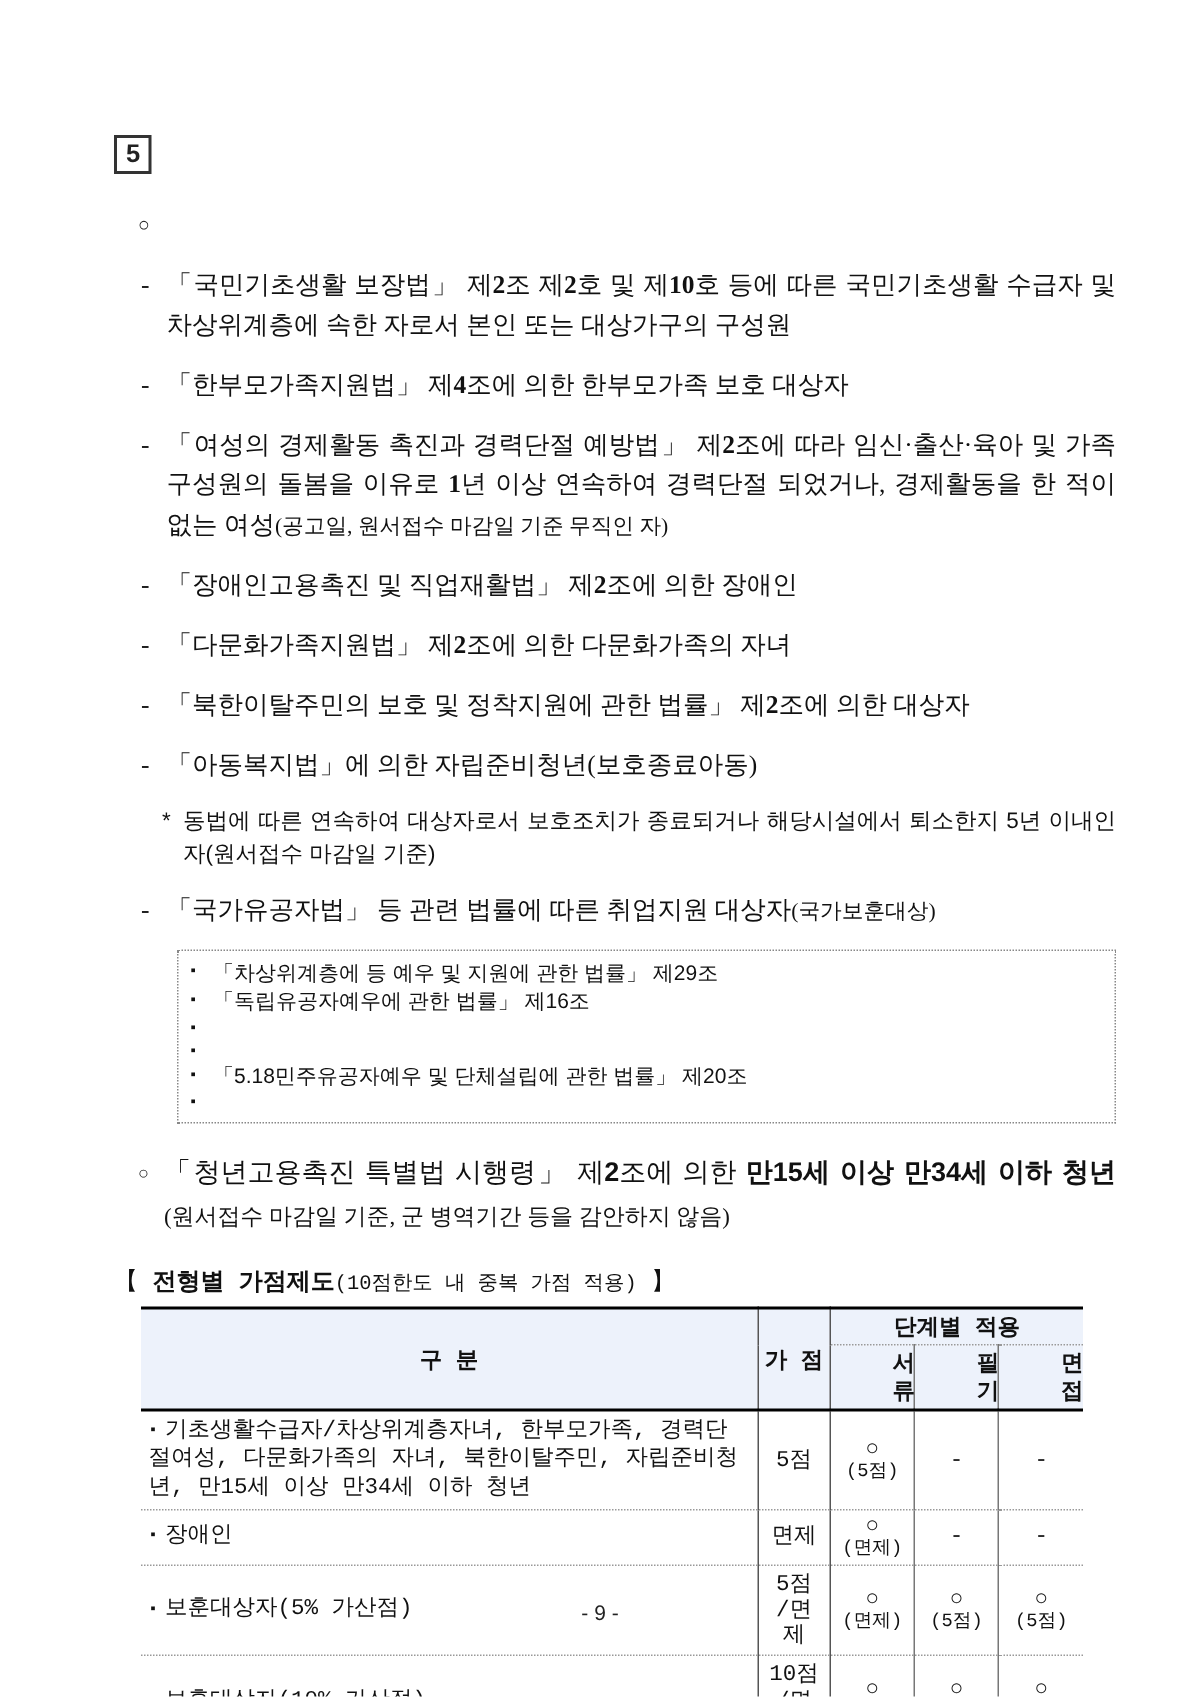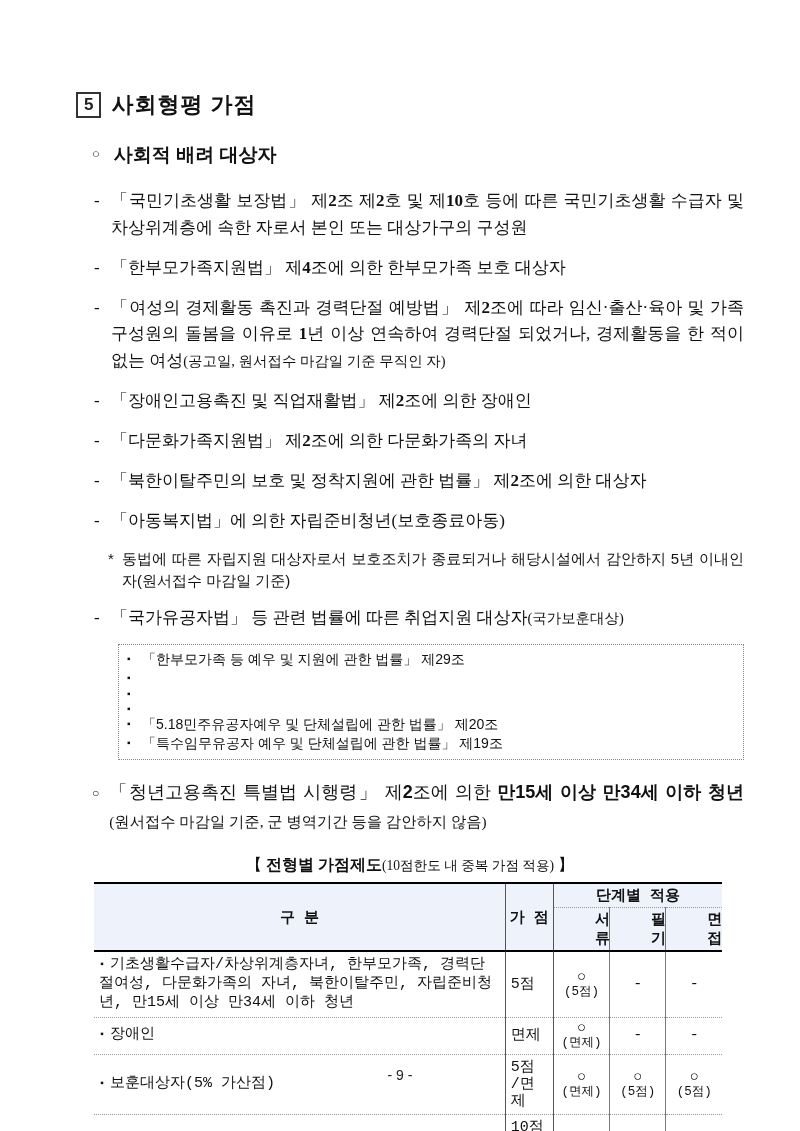--- a/index.html
+++ b/index.html
@@ -32,54 +32,52 @@
   .lawbox .li { display:flex; gap:4px; }
   .lawbox .mk { width:11px; flex:none; font-size:10px; padding-top:2px; }
 
   
   .citem { display:flex; gap:10px; margin:18px 0 8px 16px; font-size:18px; line-height:1.6; }
   .citem .mk { font-size:12px; padding-top:6px; flex:none; }
   .citem .txt { flex:1; text-align:justify; }
   .citem b { font-family:"Liberation Sans", sans-serif; }
 
   
-  .tbl-title { text-align:center; font-family:Liberation Serif, serif; font-size:16px; margin:20px 0 6px; }
+  .tbl-title { font-family:Liberation Mono, monospace; font-size:16px; margin:20px 0 6px; }
   table { border-collapse:collapse; width:628px; margin-left:18px; table-layout:fixed;
           border-top:2px solid #000; border-bottom:2px solid #000; font-family:Liberation Mono, monospace; }
   col.c-cat { width:410px; } col.c-pts { width:48px; } col.c-stg { width:56px; }
   thead th { background:#edf2fb; font-size:15px; font-weight:bold; padding:2px 2px; }
   thead { border-bottom:2px solid #000; }
   th.bl-solid, td.bl-solid { border-left:1px solid #555; }
   th.bl-dot, td.bl-dot { border-left:1px solid #777; }
   thead tr.sub th { border-top:1px dotted #999;padding-left:41px; }
   tbody td { font-size:15px; padding:4px 5px; vertical-align:middle; }
   tbody tr + tr td { border-top:1px dotted #999;margin-left:20px; }
   td.lbl { text-align:left; line-height:1.25; }
   td.lbl .bullet { font-size:10px; margin-right:5px; position:relative; top:-1px; }
-  td.pts { white-space:pre-line; line-height:1.15; }
+  td.pts { text-align:center; white-space:pre-line; line-height:1.15; }
   td.stage { text-align:center; line-height:1.05; padding:3px 2px; }
   td.stage .main { font-size:15px; }
   td.stage .note { font-size:12.5px; margin-top:1px; }
   td.stage .note:empty { display:none; }
 
   .pageno { position:absolute; left:0; right:0; bottom:48px; text-align:center; font-size:14px; font-family:"Liberation Sans", sans-serif; color:#222; }
 </style>
 </head>
 <body>
 
 <div class="page">
 
   <div class="h1">
     <span class="numbox">5</span>
-    <span class="title">사회형평 가점</span>
   </div>
 
   <div class="circ-head">
     <span class="mk">○</span>
-    <span>사회적 배려 대상자</span>
   </div>
 
   <div class="ditem">
     <span class="mk">-</span>
     <span class="txt">「국민기초생활 보장법」 제<b>2</b>조 제<b>2</b>호 및 제<b>10</b>호 등에 따른 국민기초생활 수급자 및 차상위계층에 속한 자로서 본인 또는 대상가구의 구성원</span>
   </div>
 
   <div class="ditem">
     <span class="mk">-</span>
     <span class="txt">「한부모가족지원법」 제<b>4</b>조에 의한 한부모가족 보호 대상자</span>
@@ -105,49 +103,49 @@
     <span class="txt">「북한이탈주민의 보호 및 정착지원에 관한 법률」 제<b>2</b>조에 의한 대상자</span>
   </div>
 
   <div class="ditem">
     <span class="mk">-</span>
     <span class="txt">「아동복지법」에 의한 자립준비청년(보호종료아동)</span>
   </div>
 
   <div class="snote">
     <span class="mk">*</span>
-    <span class="txt">동법에 따른 자립지원 대상자로서 보호조치가 종료되거나 해당시설에서 감안하지 5년 이내인 자(원서접수 마감일 기준)</span>
+    <span class="txt">동법에 따른 연속하여 대상자로서 보호조치가 종료되거나 해당시설에서 퇴소한지 5년 이내인 자(원서접수 마감일 기준)</span>
   </div>
 
   <div class="ditem">
     <span class="mk">-</span>
     <span class="txt">「국가유공자법」 등 관련 법률에 따른 취업지원 대상자<span class="sm">(국가보훈대상)</span></span>
   </div>
 
   <div class="lawbox">
     <div class="li">
         <span class="mk">▪</span>
-        <span>「한부모가족 등 예우 및 지원에 관한 법률」 제29조</span>
-      </div>
-    <div class="li">
-        <span class="mk">▪</span>
+        <span>「차상위계층에 등 예우 및 지원에 관한 법률」 제29조</span>
+      </div>
+    <div class="li">
+        <span class="mk">▪</span>
+        <span>「독립유공자예우에 관한 법률」 제16조</span>
       </div>
     <div class="li">
         <span class="mk">▪</span>
       </div>
     <div class="li">
         <span class="mk">▪</span>
       </div>
     <div class="li">
         <span class="mk">▪</span>
         <span>「5.18민주유공자예우 및 단체설립에 관한 법률」 제20조</span>
       </div>
     <div class="li">
         <span class="mk">▪</span>
-        <span>「특수임무유공자 예우 및 단체설립에 관한 법률」 제19조</span>
       </div>
   </div>
 
   <div class="citem">
     <span class="mk">○</span>
     <span class="txt">「청년고용촉진 특별법 시행령」 제<b>2</b>조에 의한 <b>만15세 이상 만34세 이하 청년</b><span class="sm">(원서접수 마감일 기준, 군 병역기간 등을 감안하지 않음)</span></span>
   </div>
 
   <div class="tbl-title">【 <b>전형별 가점제도</b><span class="sm">(10점한도 내 중복 가점 적용)</span> 】</div>
 

